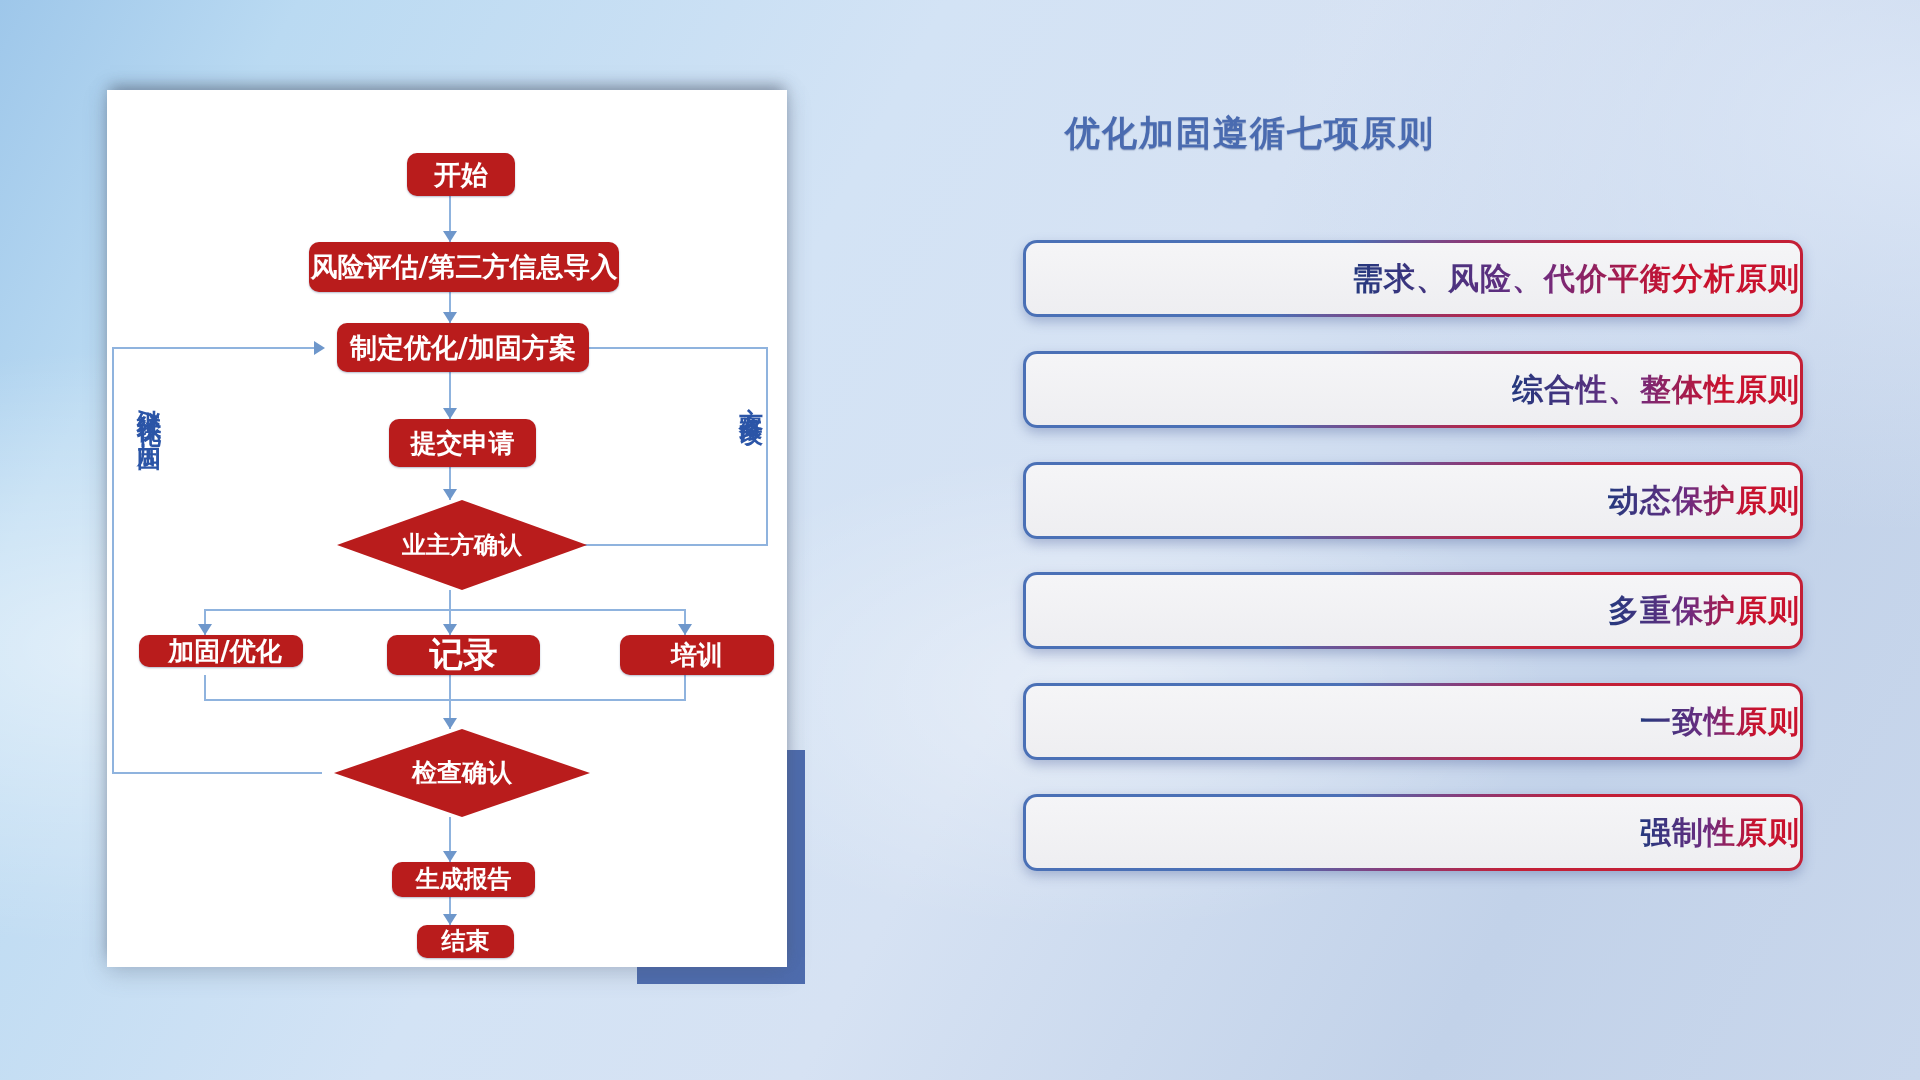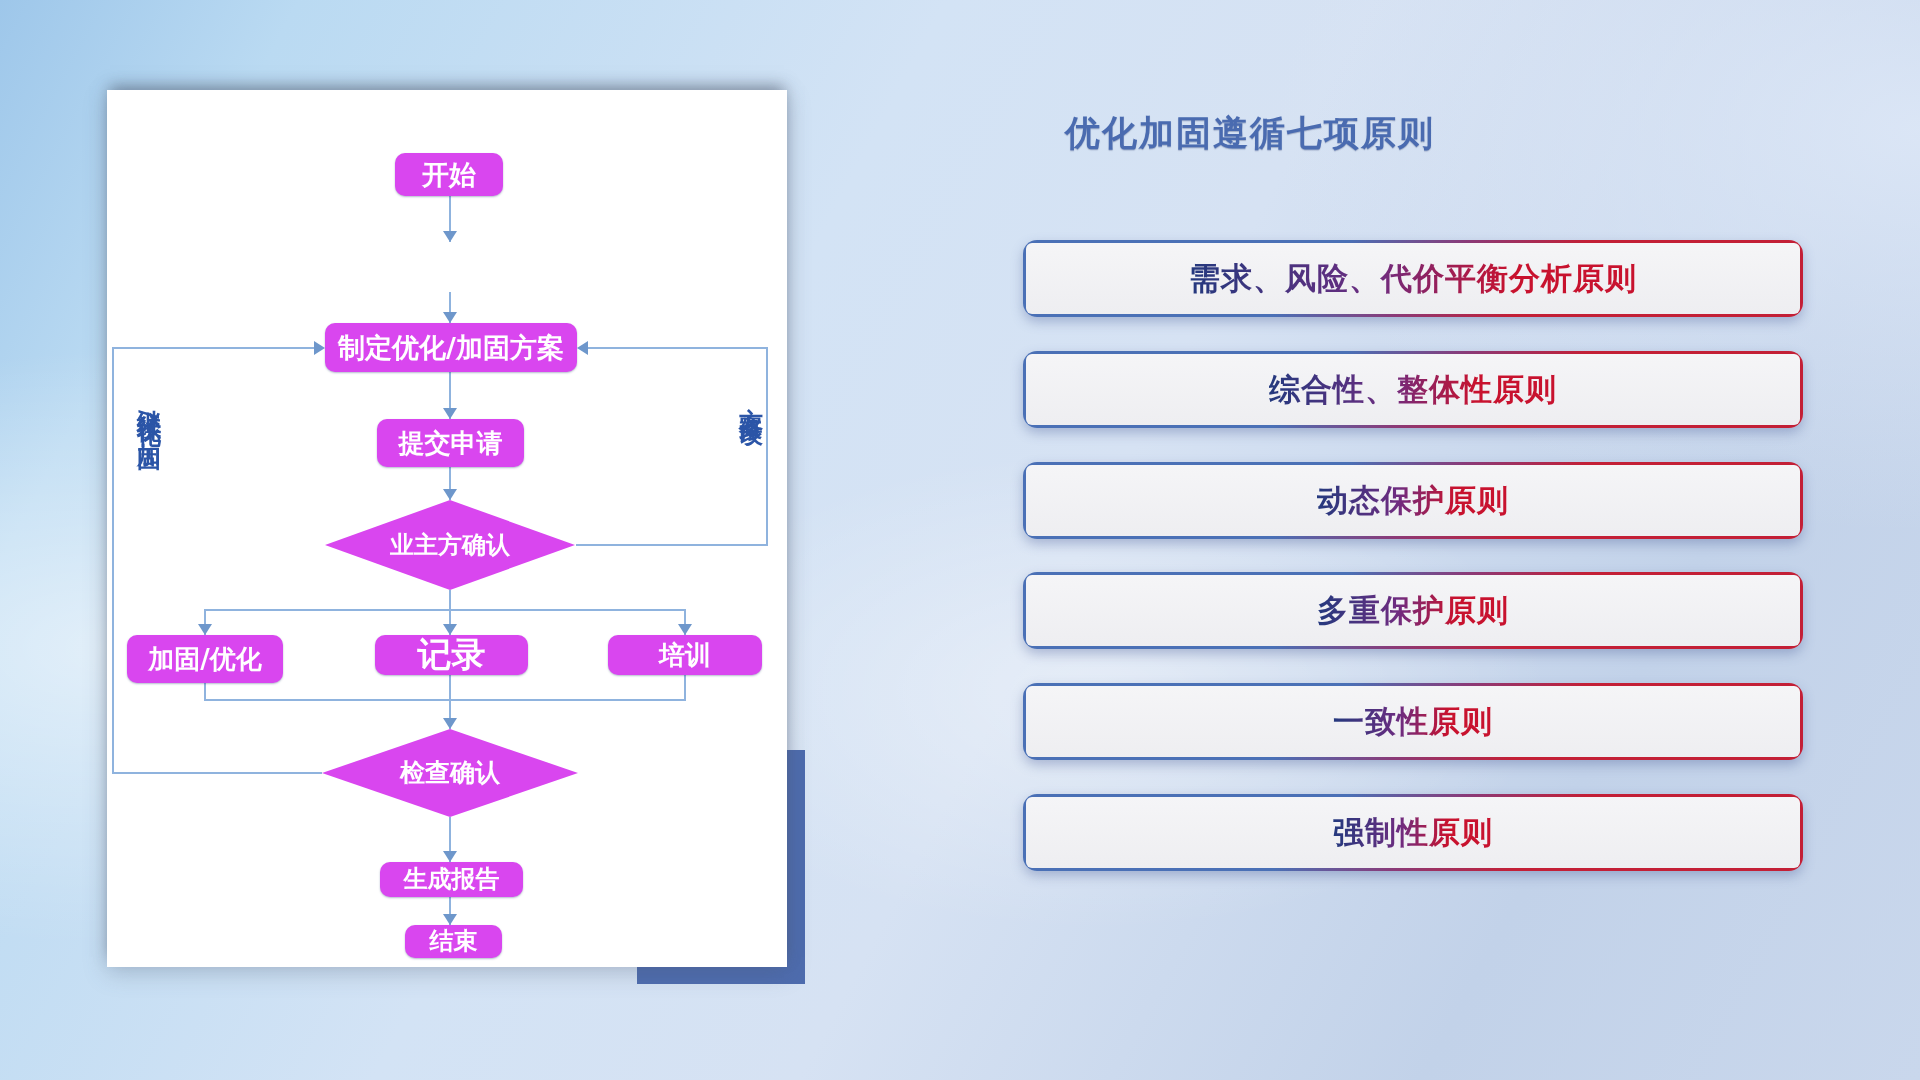--- a/index.html
+++ b/index.html
@@ -19,24 +19,24 @@
   .accent-rect{
     position:absolute;left:637px;top:750px;width:168px;height:234px;
     background:#4e6cae;
   }
   .card{
     position:absolute;left:107px;top:90px;width:680px;height:877px;
     background:#ffffff;
     box-shadow:0 -7px 14px -3px rgba(75,85,105,.55), 0 6px 22px rgba(80,95,120,.28);
   }
   .fnode{
-    position:absolute;background:#d946ef;color:#fff;font-weight:bold;
+    position:absolute;background:#b91c1c;color:#fff;font-weight:bold;
     display:flex;align-items:center;justify-content:center;text-align:center;
     border-radius:10px;box-shadow:0 1px 2px rgba(40,60,110,.35);
-    white-space:nowrap;line-height:1.1;
+    white-space:nowrap;line-height:1.1;margin-left:12px;
   }
   .diamond{
     clip-path:polygon(50% 0,100% 50%,50% 100%,0 50%);
     border-radius:0;box-shadow:none;
   }
   .vline,.hline{position:absolute;background:#8fb3de;}
   .vline{width:2px;}
   .hline{height:2px;}
   .arr{position:absolute;width:0;height:0;}
   .arr.down{border-left:7px solid transparent;border-right:7px solid transparent;border-top:11px solid #6e97cb;}
@@ -53,23 +53,23 @@
     text-align:left;font-size:35px;font-weight:bold;color:#4a6bb0;
     letter-spacing:2px;text-shadow:0 1px 1px rgba(60,75,120,.35);
   }
   .pbox{
     position:absolute;left:1023px;width:780px;height:77px;box-sizing:border-box;
     border-radius:14px;padding:3px;
     background:linear-gradient(135deg,#4a70b6 0%,#4a70b6 38%,#8a3a78 52%,#c31f36 66%,#c31f36 100%);
     box-shadow:0 5px 12px rgba(70,90,150,.35);
   }
   .pbox-inner{
-    width:100%;height:100%;border-radius:6px;
+    width:100%;height:100%;border-radius:11px;
     background:linear-gradient(180deg,#f5f5f7 0%,#eeeef1 100%);
-    display:flex;align-items:center;justify-content:center;
+    display:flex;align-items:center;justify-content:flex-end;
   }
   .ptext{
     font-size:31px;font-weight:600;letter-spacing:1px;color:#8c2355;
     display:inline-block;white-space:nowrap;
   }
   @supports ((-webkit-background-clip:text) or (background-clip:text)){
     .ptext{
       background:linear-gradient(90deg,#24397e 0%,#6e2c80 42%,#c8122e 72%,#c8122e 100%);
       -webkit-background-clip:text;background-clip:text;color:transparent;
     }
@@ -119,24 +119,25 @@
     <div class="arr down" style="left:336px;top:534px;"></div>
     <div class="arr down" style="left:571px;top:534px;"></div>
     <div class="arr down" style="left:336px;top:628px;"></div>
     <div class="arr down" style="left:336px;top:761px;"></div>
     <div class="arr down" style="left:336px;top:824px;"></div>
 
     <div class="loop-label" style="left:26px;top:300px;">继续优化/加固</div>
     <div class="loop-label" style="left:628px;top:298px;">方案修改</div>
 
     <div class="fnode" style="left:288px;top:63px;width:108px;height:43px;font-size:27px;">开始</div>
+    <div class="fnode" style="left:190px;top:152px;width:310px;height:50px;font-size:27px;">风险评估/第三方信息导入</div>
     <div class="fnode" style="left:218px;top:233px;width:252px;height:49px;font-size:27px;">制定优化/加固方案</div>
     <div class="fnode" style="left:270px;top:329px;width:147px;height:48px;font-size:26px;">提交申请</div>
     <div class="fnode diamond" style="left:218px;top:410px;width:250px;height:90px;font-size:24px;">业主方确认</div>
-    <div class="fnode" style="left:20px;top:545px;width:156px;height:48px;font-size:26px;">加固/优化</div>
+    <div class="fnode" style="left:20px;top:545px;width:156px;height:32px;font-size:26px;padding-left:8px;">加固/优化</div>
     <div class="fnode" style="left:268px;top:545px;width:153px;height:40px;font-size:34px;text-align:center;">记录</div>
     <div class="fnode" style="left:501px;top:545px;width:154px;height:40px;font-size:26px;">培训</div>
     <div class="fnode diamond" style="left:215px;top:639px;width:256px;height:88px;font-size:25px;">检查确认</div>
     <div class="fnode" style="left:273px;top:772px;width:143px;height:35px;font-size:24px;">生成报告</div>
     <div class="fnode" style="left:298px;top:835px;width:97px;height:33px;font-size:24px;">结束</div>
   </div>
 
   <div class="panel-title">优化加固遵循七项原则</div>
 
   <div class="pbox" style="top:240px;">

